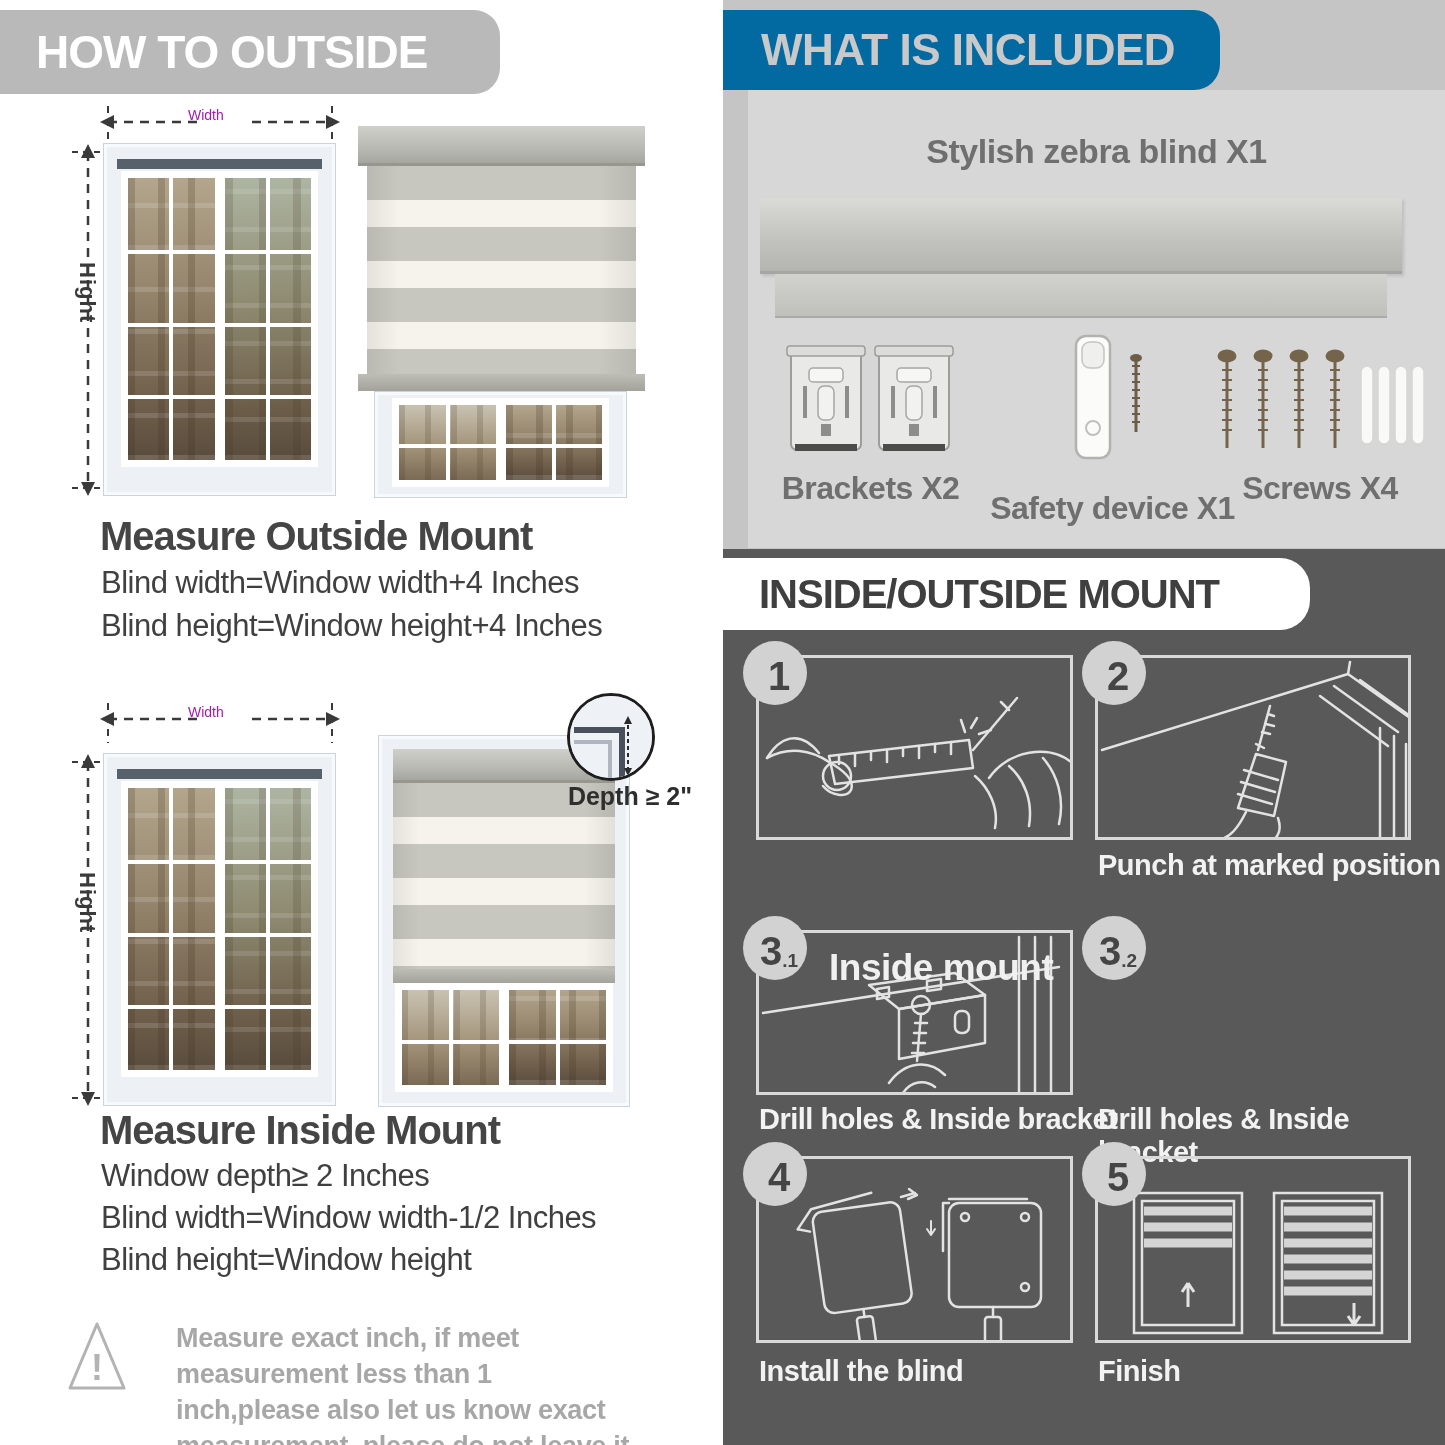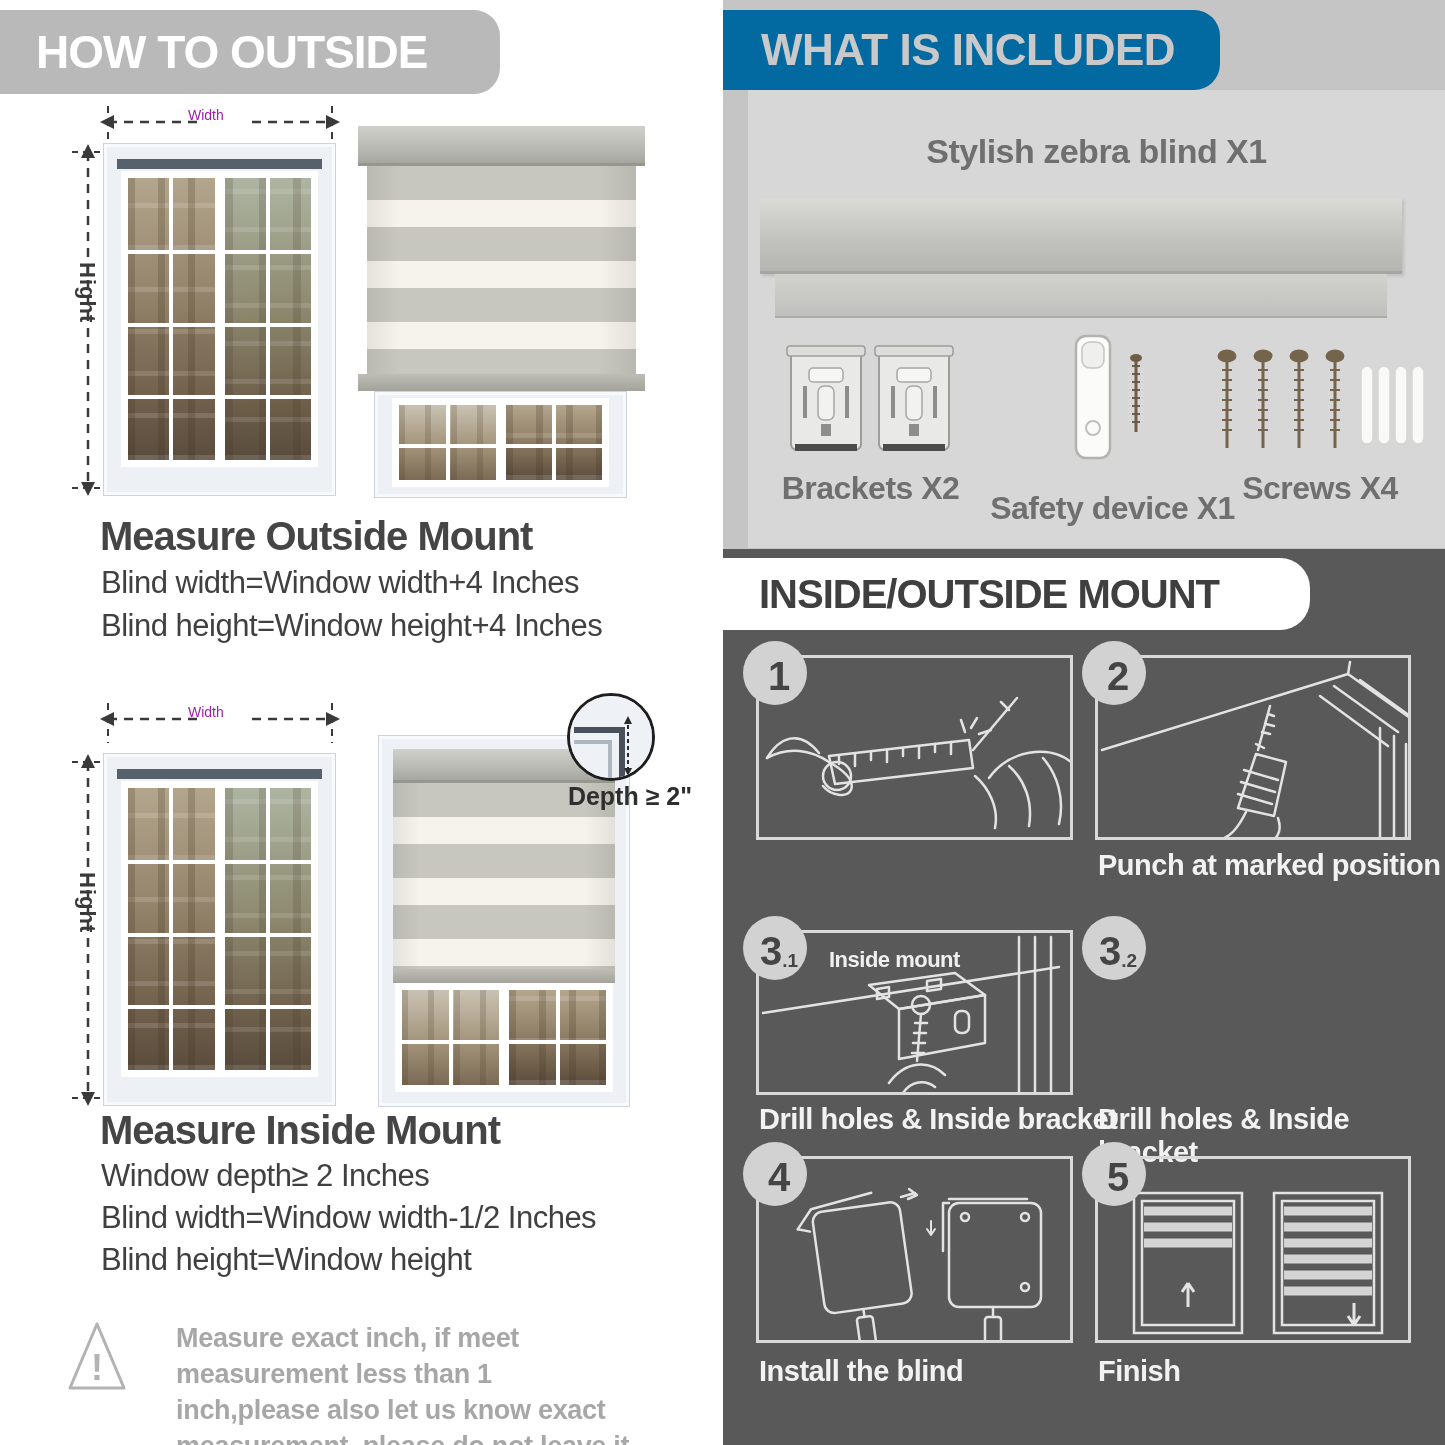--- a/index.html
+++ b/index.html
@@ -58,21 +58,21 @@
   .item-label{font-size:32px;font-weight:bold;color:#6f6f6f;text-align:center;letter-spacing:-0.5px;}
 
   .sectionB{left:723px;top:549px;width:722px;height:1048px;background:#595959;}
   .boxB{left:0;top:9px;width:587px;height:72px;background:#ffffff;border-radius:0 30px 30px 0;
     color:#3f3f3f;font-weight:bold;font-size:40px;line-height:72px;padding-left:36px;letter-spacing:-1px;box-sizing:border-box;}
   .panel{position:absolute;border:3px solid #d9d9d9;box-sizing:border-box;overflow:hidden;}
   .badge{position:absolute;left:-14px;top:-14px;width:64px;height:64px;border-radius:50%;background:#d2d2d2;
     display:flex;align-items:center;justify-content:center;}
   .badge .num{font-size:40px;font-weight:bold;color:#454545;margin-left:8px;margin-top:6px;}
   .badge .sub{font-size:19px;font-weight:bold;color:#454545;margin-top:26px;}
-  .panel-title{position:absolute;left:70px;top:14px;font-size:22px;font-weight:bold;color:#f0f0f0;letter-spacing:-0.5px;}
+  .panel-title{position:absolute;left:70px;top:14px;font-size:37px;font-weight:bold;color:#f0f0f0;letter-spacing:-0.5px;}
   .caption{position:absolute;font-size:29px;font-weight:bold;color:#f2f2f2;letter-spacing:-0.5px;}
   .lineart{stroke:#e3e3e3;stroke-width:2.5;fill:none;stroke-linecap:round;stroke-linejoin:round;}
 </style>
 </head>
 <body>
 
 <div class="abs htm-header">HOW TO OUTSIDE</div>
 
 <svg class="abs" style="left:92px;top:102px;" width="256" height="46">
   <line x1="16" y1="20" x2="110" y2="20" stroke="#3a3a3a" stroke-width="2.5" stroke-dasharray="9 7"></line>

